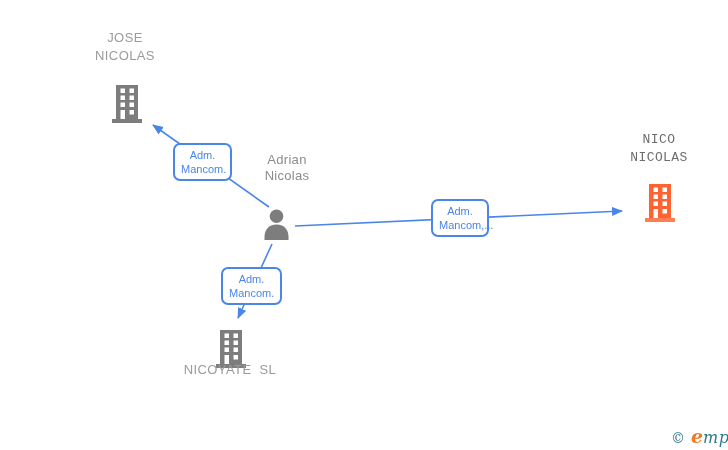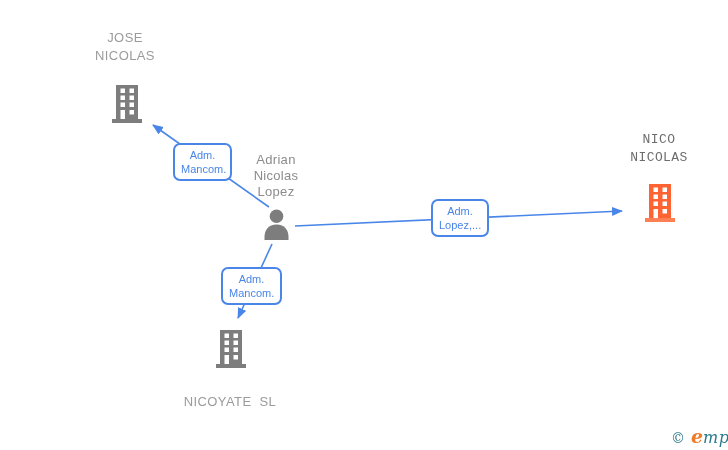--- a/index.html
+++ b/index.html
@@ -121,24 +121,23 @@
         <rect x="19.5" y="10.5" width="4.5" height="4.5" fill="#ffffff"></rect>
         <rect x="10.5" y="17.5" width="4.5" height="4.5" fill="#ffffff"></rect>
         <rect x="19.5" y="17.5" width="4.5" height="4.5" fill="#ffffff"></rect>
         <rect x="10.5" y="25" width="4.5" height="9" fill="#ffffff"></rect>
         <rect x="19.5" y="25" width="4.5" height="4.5" fill="#ffffff"></rect>
       </svg>
     </div>
   </div>
 
   <div class="node">
-    <div class="pname" style="left:187px; top:152px;">
+    <div class="pname" style="left:198px; top:152px;">
       <div class="nline">Adrian</div>
       <div class="nline">Nicolas</div>
-      <div class="nline">Lopez</div>
     </div>
     <div class="icon-wrap" style="left:233px; top:209px;">
       <svg width="31" height="31" viewBox="0 0 31 31">
         <circle cx="15.5" cy="7.2" r="6.8" fill="#7d7d7d"></circle>
         <path d="M15.5,15.5 C7.5,15.5 3.5,21 3.5,28 L3.5,31 L27.5,31 L27.5,28 C27.5,21 23.5,15.5 15.5,15.5 Z" fill="#7d7d7d"></path>
       </svg>
     </div>
   </div>
 
   <div class="node">
@@ -170,33 +169,33 @@
         <rect x="10.5" y="3.5" width="4.5" height="4.5" fill="#ffffff"></rect>
         <rect x="19.5" y="3.5" width="4.5" height="4.5" fill="#ffffff"></rect>
         <rect x="10.5" y="10.5" width="4.5" height="4.5" fill="#ffffff"></rect>
         <rect x="19.5" y="10.5" width="4.5" height="4.5" fill="#ffffff"></rect>
         <rect x="10.5" y="17.5" width="4.5" height="4.5" fill="#ffffff"></rect>
         <rect x="19.5" y="17.5" width="4.5" height="4.5" fill="#ffffff"></rect>
         <rect x="10.5" y="25" width="4.5" height="9" fill="#ffffff"></rect>
         <rect x="19.5" y="25" width="4.5" height="4.5" fill="#ffffff"></rect>
       </svg>
     </div>
-    <div class="cname" style="left:122px; top:393px;">
+    <div class="cname" style="left:122px; top:361px;">
       <div class="nline">NICOYATE  SL</div>
     </div>
   </div>
 
   <div class="rel-label" style="left:145px; top:143px; width:59px;">
     <div class="rline">Adm.</div>
     <div class="rline">Mancom.</div>
   </div>
 
   <div class="rel-label" style="left:403px; top:199px; width:58px;">
     <div class="rline">Adm.</div>
-    <div class="rline">Lopez,...</div>
+    <div class="rline">Mancom,...</div>
   </div>
 
   <div class="rel-label" style="left:193px; top:267px; width:61px;">
     <div class="rline">Adm.</div>
     <div class="rline">Mancom.</div>
   </div>
 
   <div class="brand">
     <span class="copy">©</span>
     <span class="brand-e">e</span>

